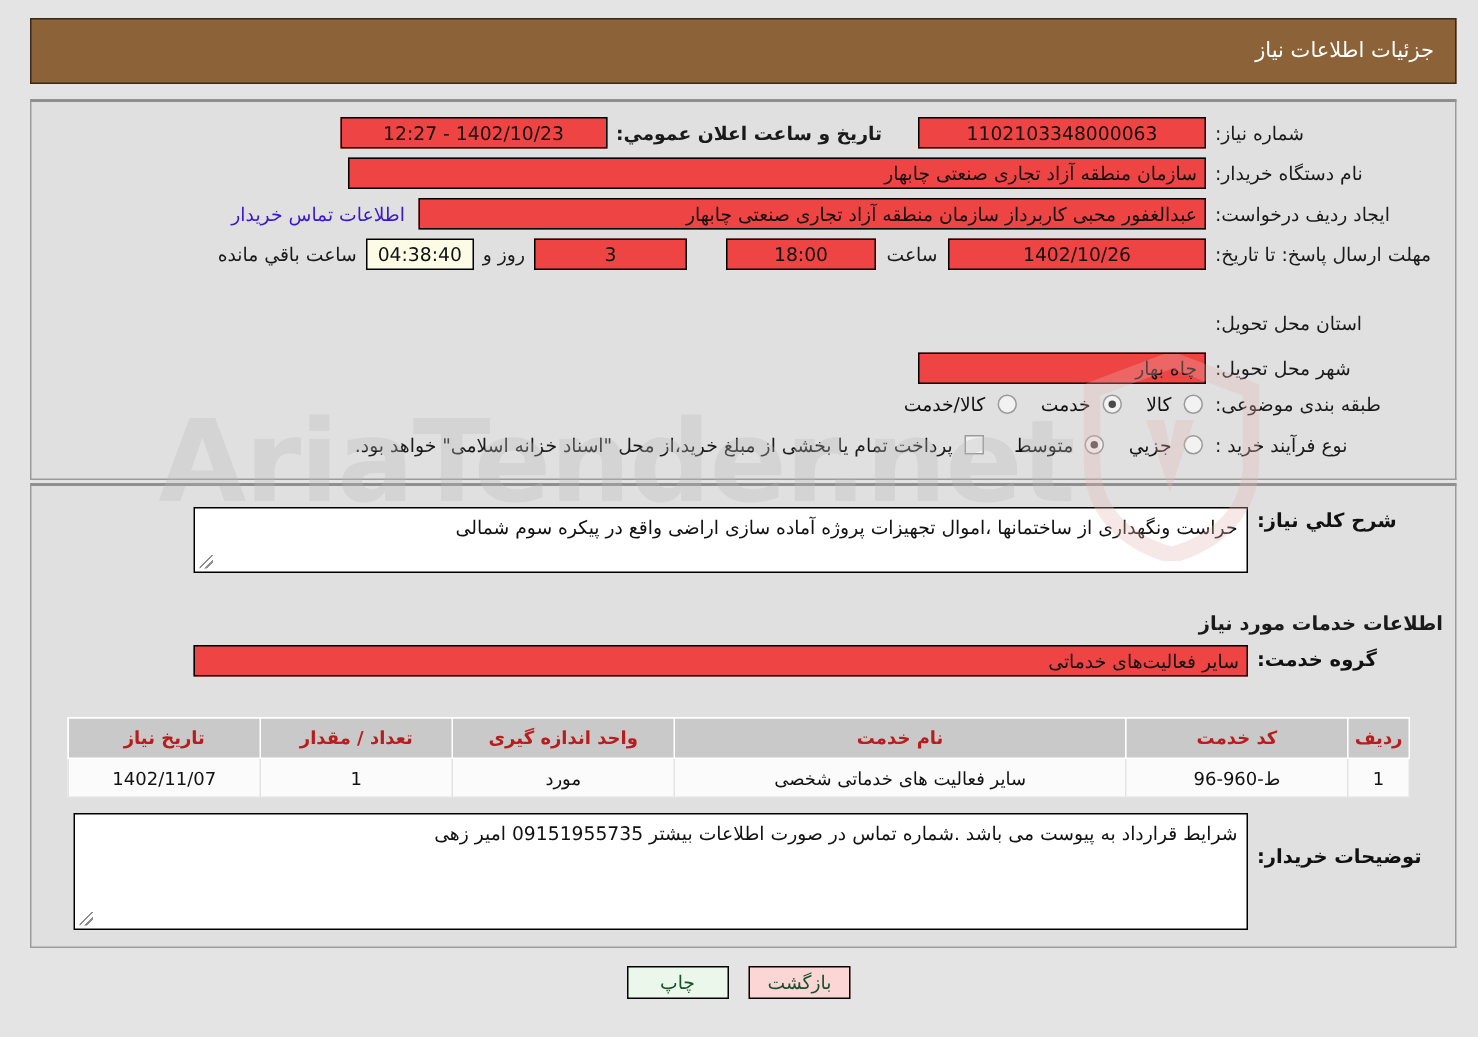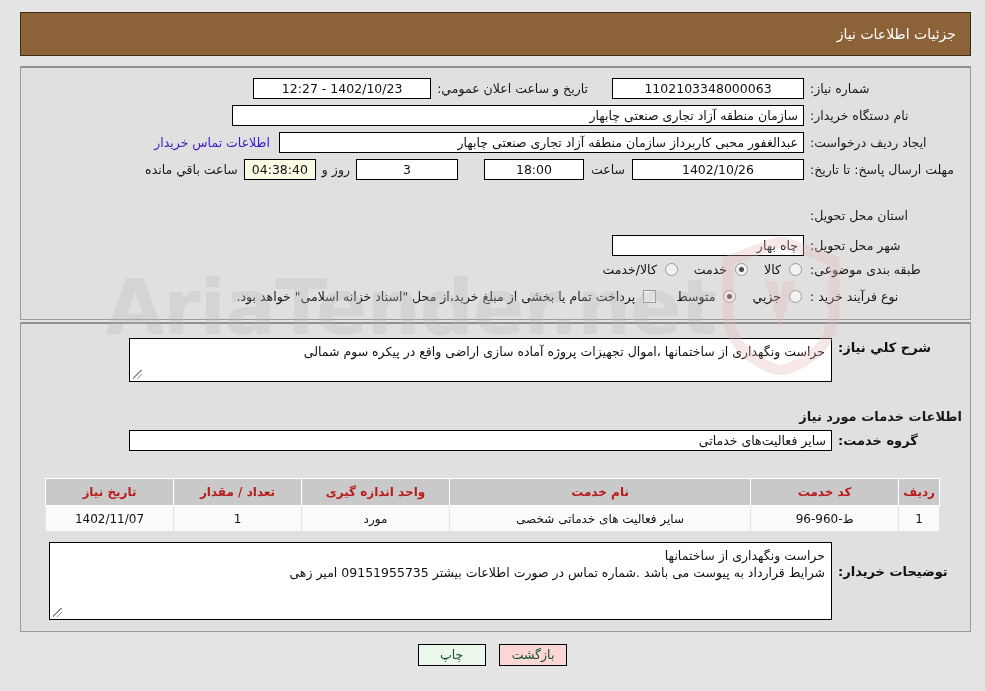--- a/index.html
+++ b/index.html
@@ -78,21 +78,21 @@
   .lbl {
     text-align: left;
     padding-left: 6px;
     font-size: 12.5px;
     color: #1a1a1a;
     white-space: nowrap;
   }
   .lbl-w { width: 158px; flex: 0 0 158px; }
 
   .fld {
-    background: #ffffff;
+    background: #ef4444;
     border: 1px solid #000000;
     height: 21px;
     line-height: 19px;
     font-size: 12.5px;
     padding: 0 5px;
     color: #111;
     text-align: center;
     direction: rtl;
     overflow: hidden;
     white-space: nowrap;
@@ -256,21 +256,21 @@
   <span class="title">جزئیات اطلاعات نیاز</span>
 </div>
 
 <div id="panel-top">
 
   <div class="prow" style="right:8px; top:10px;">
     <span class="lbl lbl-w">شماره نیاز:</span>
     <span class="fld" style="width:192px;">1102103348000063</span>
   </div>
   <div class="prow" style="right:382px; top:10px;">
-    <span class="lbl" style="padding-left:6px;">تاریخ و ساعت اعلان عمومي:</span>
+    <span class="lbl" style="padding-left:6px;font-weight:bold;">تاریخ و ساعت اعلان عمومي:</span>
     <span class="fld" style="width:178px;">1402/10/23 - 12:27</span>
   </div>
 
   <div class="prow" style="right:8px; top:37px;">
     <span class="lbl lbl-w">نام دستگاه خریدار:</span>
     <span class="fld rtl-start" style="width:572px;">سازمان منطقه آزاد تجاری صنعتی چابهار</span>
   </div>
 
   <div class="prow" style="right:8px; top:64px;">
     <span class="lbl lbl-w">ایجاد ردیف درخواست:</span>
@@ -336,21 +336,20 @@
   <div class="section-title" style="right:8px; top:85px;">اطلاعات خدمات مورد نیاز</div>
 
   <div class="prow" style="right:8px; top:106px;">
     <span class="bold-lbl" style="width:130px; flex:0 0 130px; text-align:left; padding-left:6px;">گروه خدمت:</span>
     <span class="fld rtl-start" style="width:703px;">سایر فعالیت‌های خدماتی</span>
   </div>
 
   <div class="prow" style="right:8px; top:218px; align-items:flex-start;">
     <span class="bold-lbl" style="width:130px; flex:0 0 130px; text-align:left; padding-left:6px; padding-top:22px;">توضیحات خریدار:</span>
     <div class="ta" style="width:783px; height:78px; text-align:right;">
-      <div>حراست ونگهداری از ساختمانها</div>
       <div>شرایط قرارداد به پیوست می باشد .شماره تماس در صورت اطلاعات بیشتر 09151955735  امیر زهی</div>
       <span class="grip"></span>
     </div>
   </div>
 </div>
 
 <table id="svc-table">
   <thead>
     <tr>
       <th style="width:38px;">ردیف</th>

